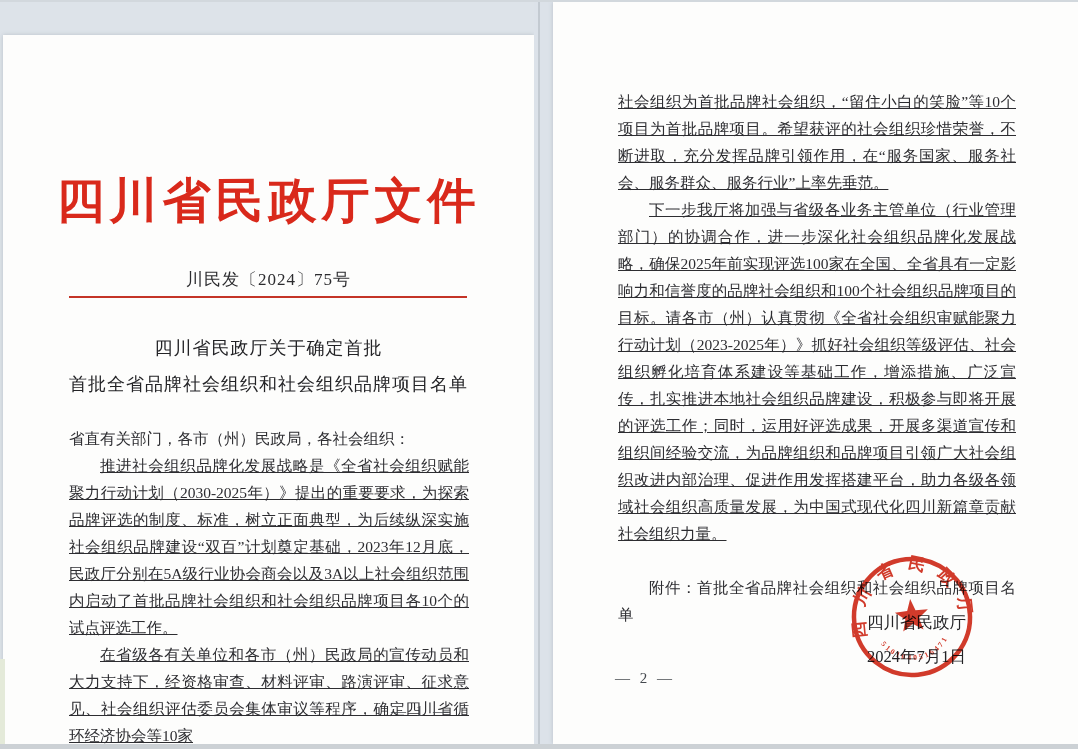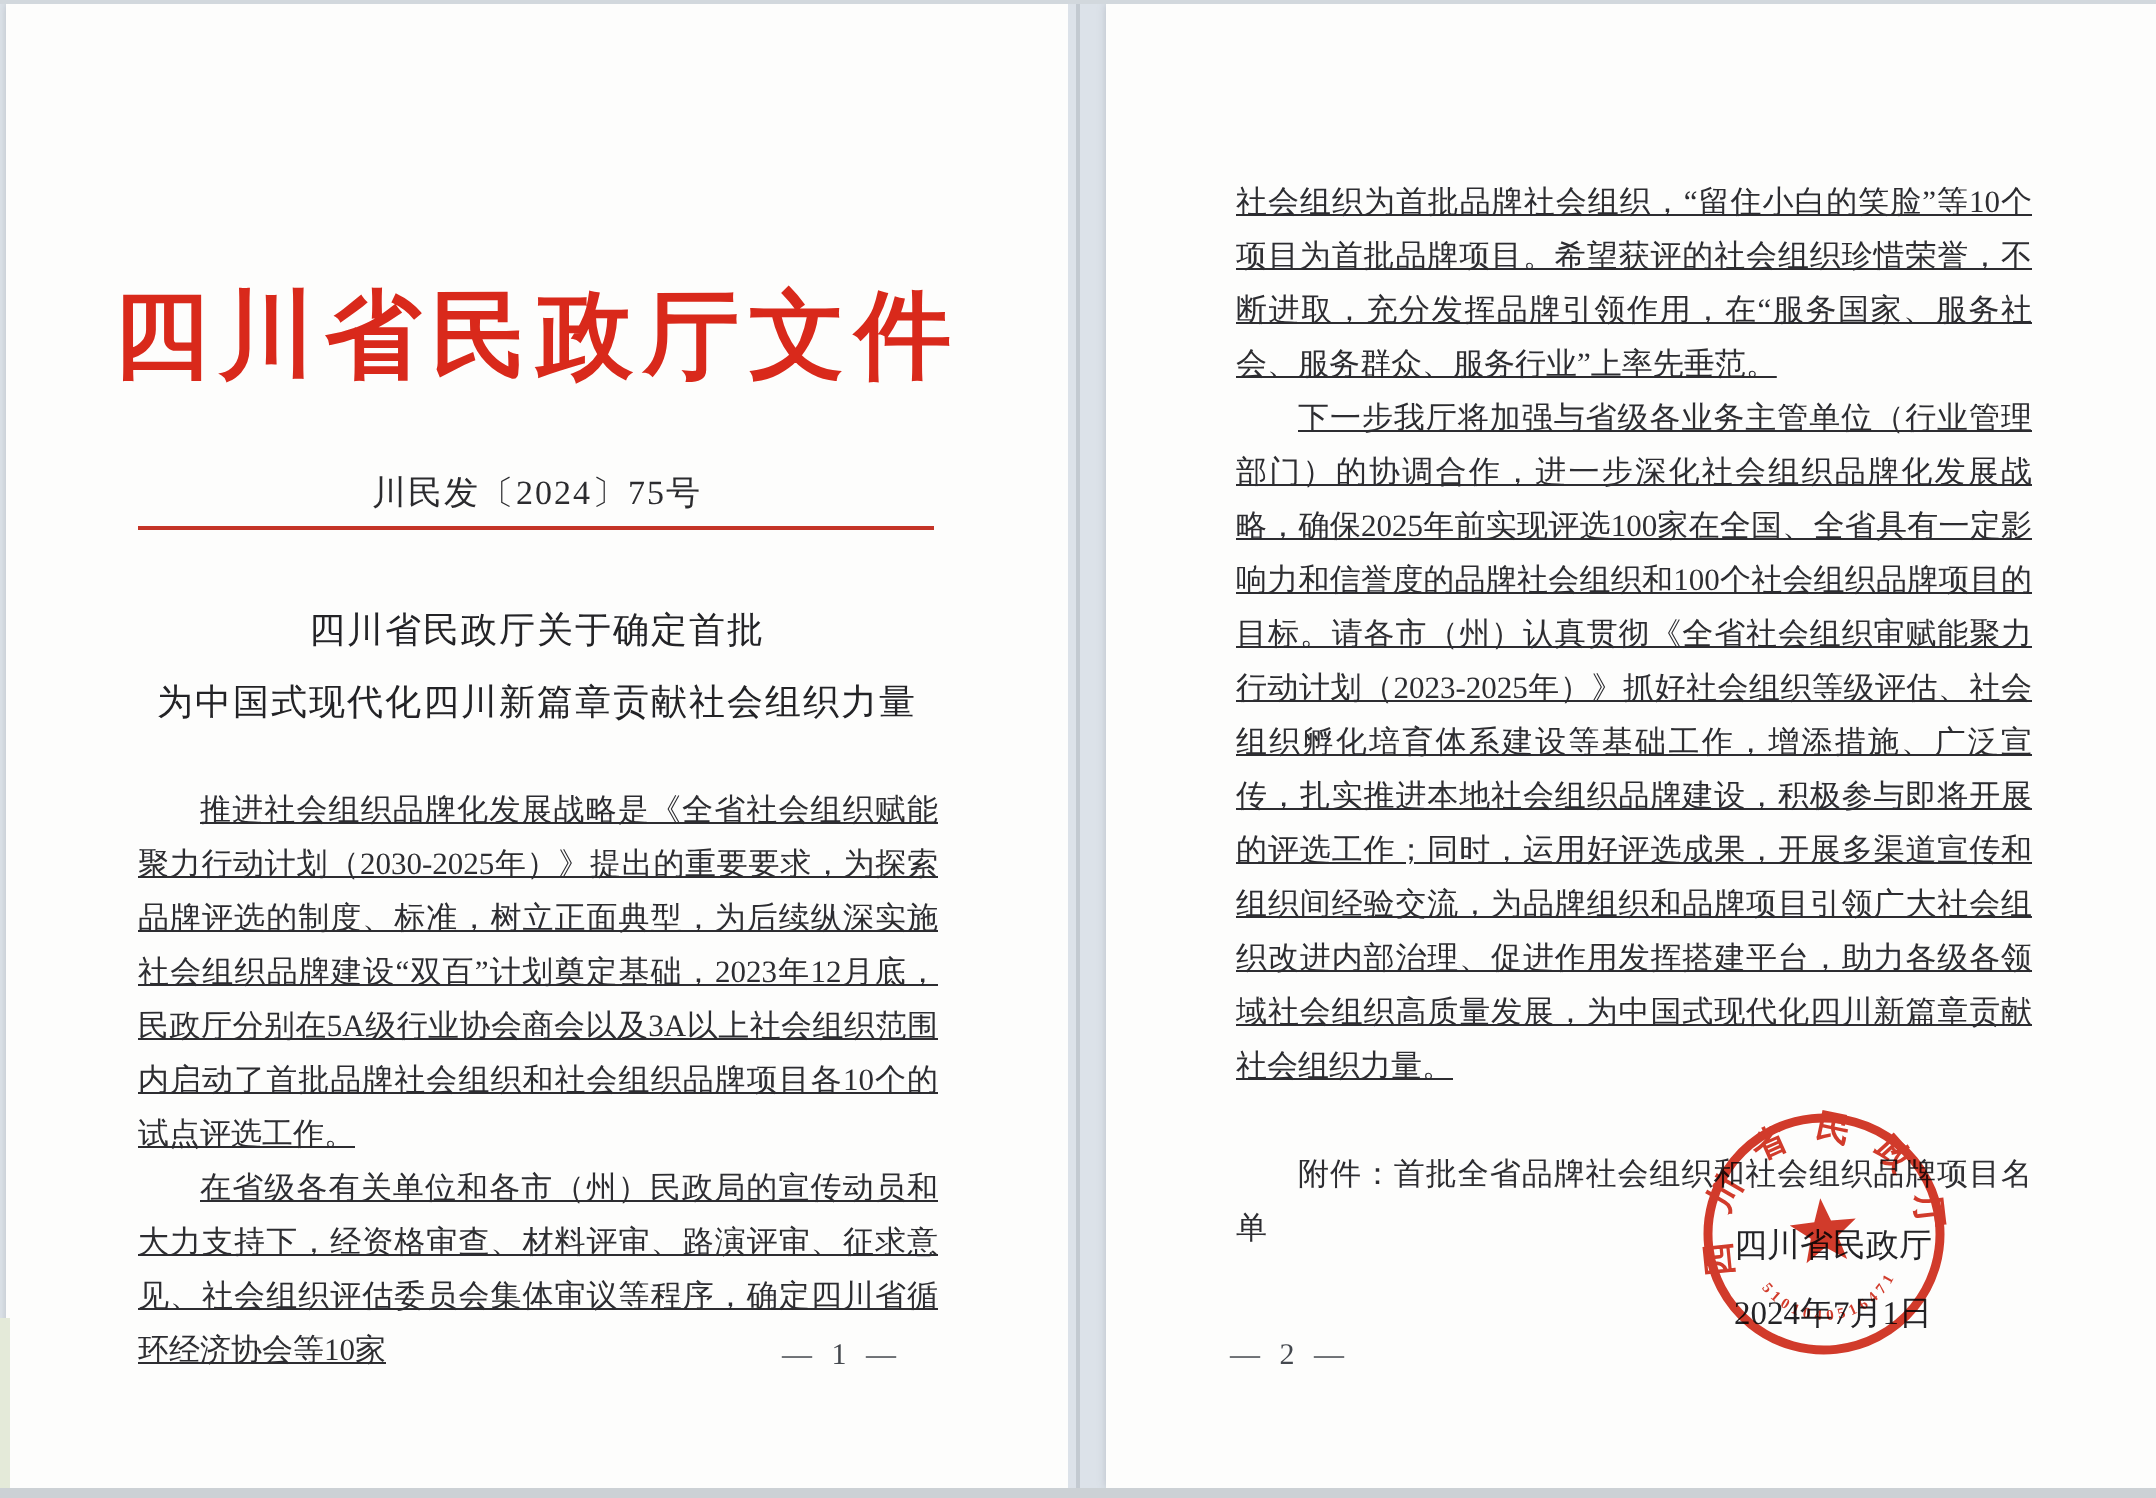--- a/index.html
+++ b/index.html
@@ -13,21 +13,21 @@
     font-family: "Liberation Serif", "DejaVu Serif", serif;
     color: #2f2f33;
   }
   .page {
     position: absolute;
     top: 2px;
     bottom: 5px;
     background: #fdfdfc;
     box-shadow: 0 0 4px rgba(120,130,140,.35);
   }
-  .page1 { left: 3px;   width: 531px; }
+  .page1 { left: 3px;   width: 531px; margin-top: 33px; }
   .page2 { left: 553px; width: 525px; }
   .edge-top    { position:absolute; left:0; top:0; width:100%; height:2px; background:#d2d8dd; }
   .edge-bottom { position:absolute; left:0; bottom:0; width:100%; height:5px; background:#ccd1d5; }
   .edge-left-green { position:absolute; left:0; bottom:5px; width:5px; height:85px; background:#e4ead9; }
   .gap-strip { position:absolute; left:534px; top:0; width:19px; height:100%; background:#dce2e9; }
   .gap-line  { position:absolute; left:538px; top:0; width:2px; height:100%; background:#c3cad1; }
 
   
   .red-header {
     position: absolute; top: 134px; left: 0; width: 100%;
@@ -86,23 +86,24 @@
 <body>
 
 <div class="scene">
 
   <div class="page page1">
     <div class="red-header">四川省民政厅文件</div>
     <div class="doc-number">川民发〔2024〕75号</div>
     <div class="red-rule"></div>
     <div class="doc-title">
       <div>四川省民政厅关于确定首批</div>
-      <div>为中国式现代化四川新篇章贡献社会组织力量</div>
+      <div>首批全省品牌社会组织和社会组织品牌项目名单</div>
     </div>
     <div class="body1 body-text">
+      <p class="salutation">省直有关部门，各市（州）民政局，各社会组织：</p>
       <p class="para">推进社会组织品牌化发展战略是《全省社会组织赋能聚力行动计划（2030-2025年）》提出的重要要求，为探索品牌评选的制度、标准，树立正面典型，为后续纵深实施社会组织品牌建设“双百”计划奠定基础，2023年12月底，民政厅分别在5A级行业协会商会以及3A以上社会组织范围内启动了首批品牌社会组织和社会组织品牌项目各10个的试点评选工作。</p>
       <p class="para">在省级各有关单位和各市（州）民政局的宣传动员和大力支持下，经资格审查、材料评审、路演评审、征求意见、社会组织评估委员会集体审议等程序，确定四川省循环经济协会等10家</p>
     </div>
     <div class="pagenum pn1">— 1 —</div>
   </div>
 
   <div class="gap-strip"></div>
   <div class="gap-line"></div>
 
   <div class="page page2">

